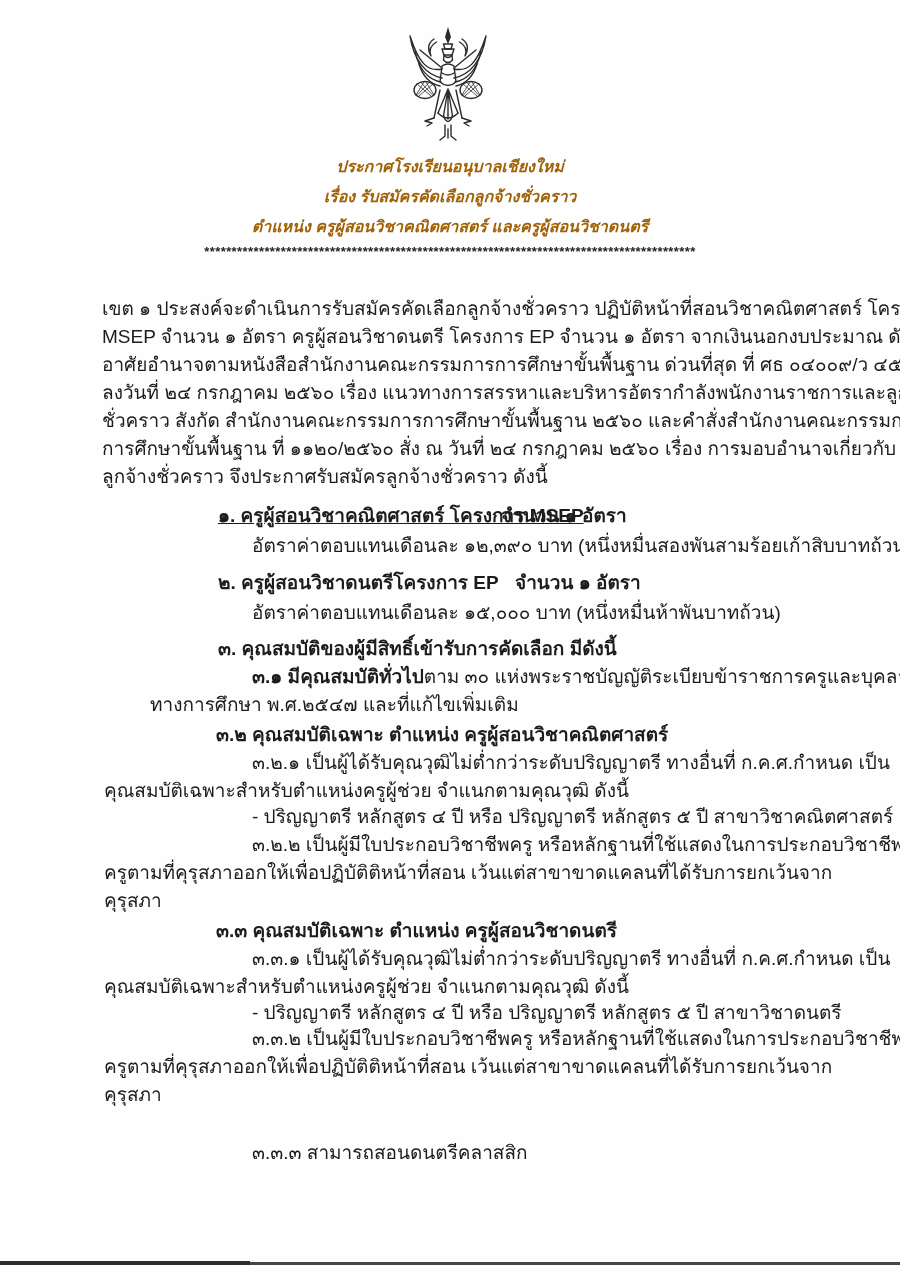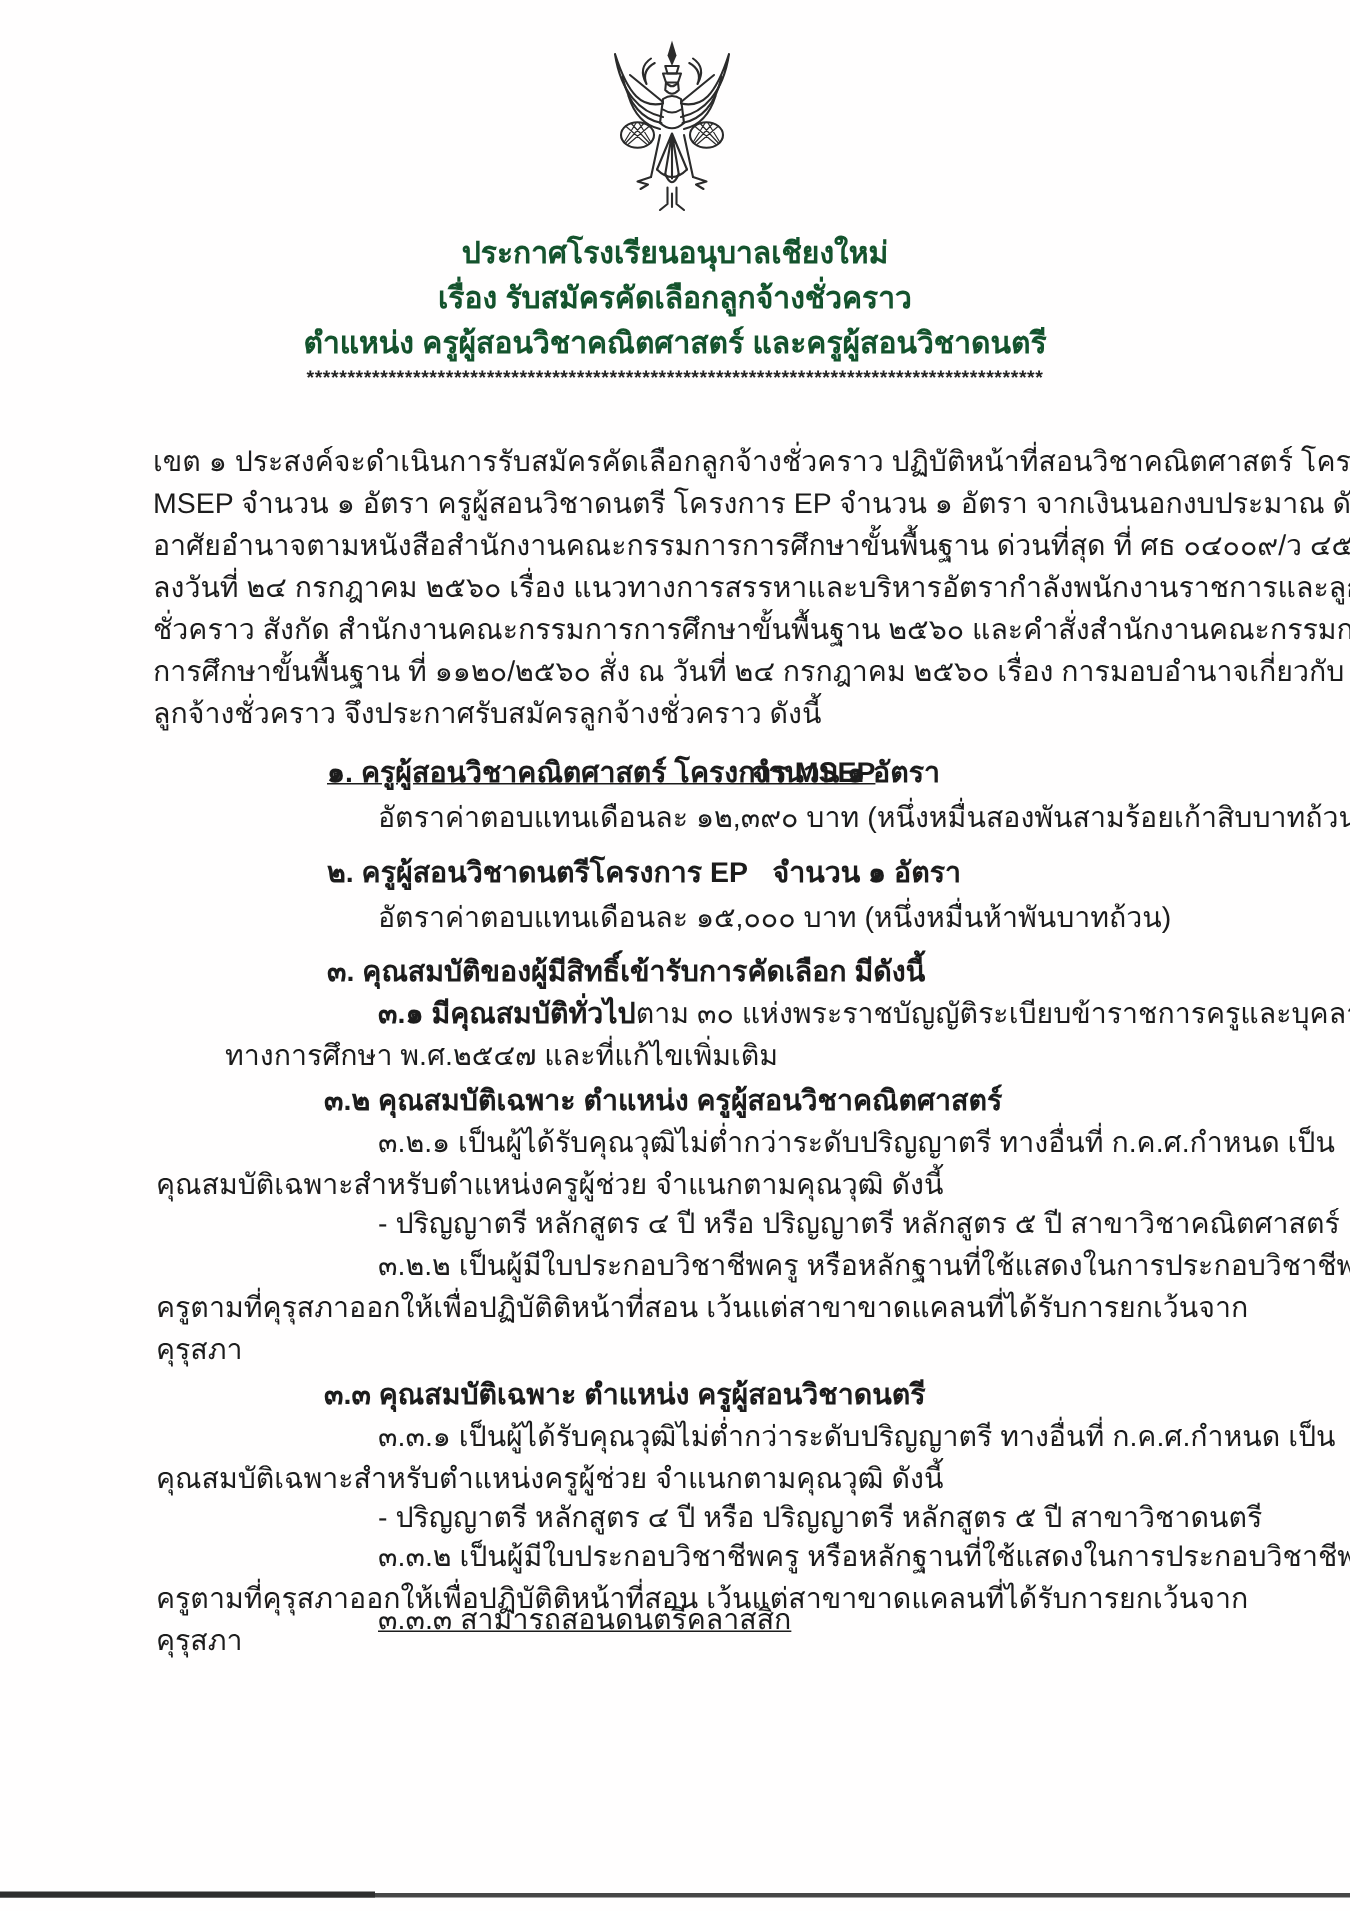--- a/index.html
+++ b/index.html
@@ -5,21 +5,21 @@
   html,body{margin:0;padding:0;background:#e8e8e8;}
   .page{
     position:relative;width:900px;height:1274px;margin:0 auto;
     background:#fffefe;color:#1c1c1c;overflow:hidden;
     font-family:"Liberation Sans",sans-serif;
     font-size:19px;line-height:1.35;
   }
   .abs{position:absolute;white-space:nowrap;}
   .center{left:0;width:900px;text-align:center;}
   .bold{font-weight:bold;}
-  .title-line{font-size:20px;font-weight:bold;color:#14532d;}
+  .title-line{font-size:16px;font-weight:bold;color:#a16207;font-style:italic;}
   .divider{font-size:13px;font-weight:bold;letter-spacing:0.4px;color:#222;}
   .intro{left:102px;width:706px;white-space:nowrap;}
   .indent-first{padding-left:72px;}
   .pos-count{position:absolute;margin-left:28px;}
   .scanline{position:absolute;left:0;width:900px;height:3px;background:#474747;}
   .scanline::after{content:"";position:absolute;left:0;top:-1px;width:250px;height:4px;background:#2e2e2e;}
   .emblem{position:absolute;}
 </style>
 </head>
 <body>
@@ -99,17 +99,17 @@
   <div class="abs" style="left:104px;top:860px;">ครูตามที่คุรุสภาออกให้เพื่อปฏิบัติติหน้าที่สอน เว้นแต่สาขาขาดแคลนที่ได้รับการยกเว้นจาก</div>
   <div class="abs" style="left:104px;top:888px;">คุรุสภา</div>
 
   <div class="abs bold" style="left:216px;top:918px;">๓.๓ คุณสมบัติเฉพาะ ตำแหน่ง ครูผู้สอนวิชาดนตรี</div>
   <div class="abs" style="left:252px;top:946px;">๓.๓.๑ เป็นผู้ได้รับคุณวุฒิไม่ต่ำกว่าระดับปริญญาตรี ทางอื่นที่ ก.ค.ศ.กำหนด เป็น</div>
   <div class="abs" style="left:104px;top:974px;">คุณสมบัติเฉพาะสำหรับตำแหน่งครูผู้ช่วย จำแนกตามคุณวุฒิ ดังนี้</div>
   <div class="abs" style="left:252px;top:1000px;">- ปริญญาตรี หลักสูตร ๔ ปี หรือ ปริญญาตรี หลักสูตร ๕ ปี สาขาวิชาดนตรี</div>
   <div class="abs" style="left:252px;top:1026px;">๓.๓.๒ เป็นผู้มีใบประกอบวิชาชีพครู หรือหลักฐานที่ใช้แสดงในการประกอบวิชาชีพ</div>
   <div class="abs" style="left:104px;top:1054px;">ครูตามที่คุรุสภาออกให้เพื่อปฏิบัติติหน้าที่สอน เว้นแต่สาขาขาดแคลนที่ได้รับการยกเว้นจาก</div>
   <div class="abs" style="left:104px;top:1082px;">คุรุสภา</div>
-  <div class="abs" style="left:252px;top:1068px;text-decoration:underline;">๓.๓.๓ สามารถสอนดนตรีคลาสสิก</div>
+  <div class="abs" style="left:252px;top:1140px;">๓.๓.๓ สามารถสอนดนตรีคลาสสิก</div>
 
   <div class="scanline" style="top:1262px;"></div>
 
 </div>
 
 </body></html>

